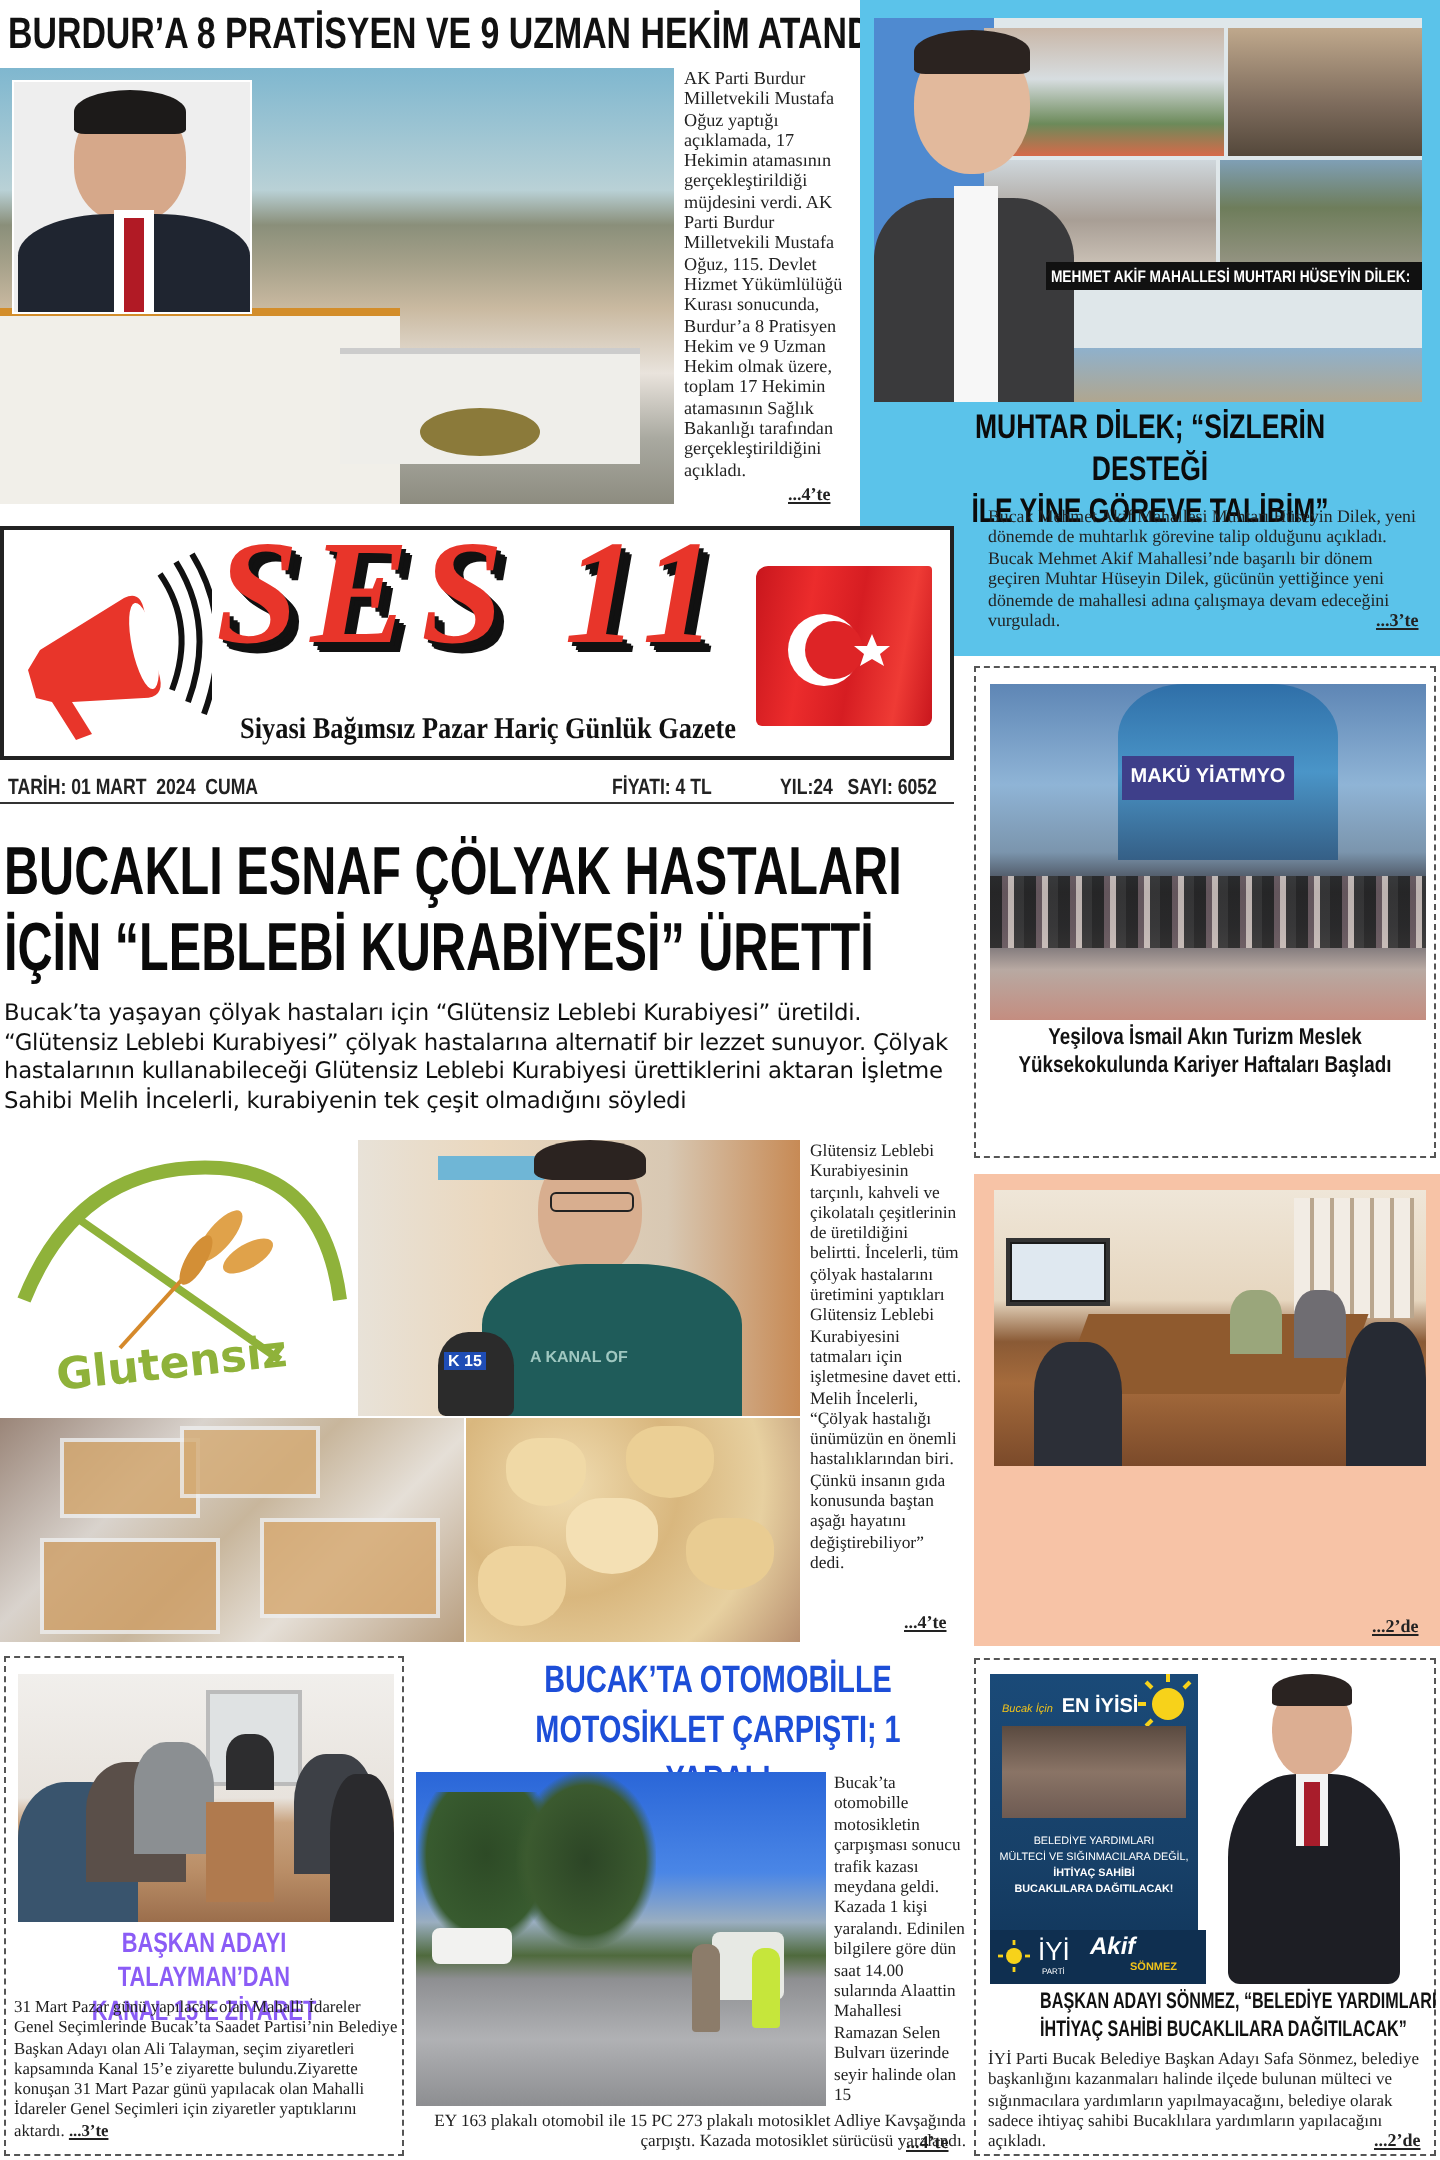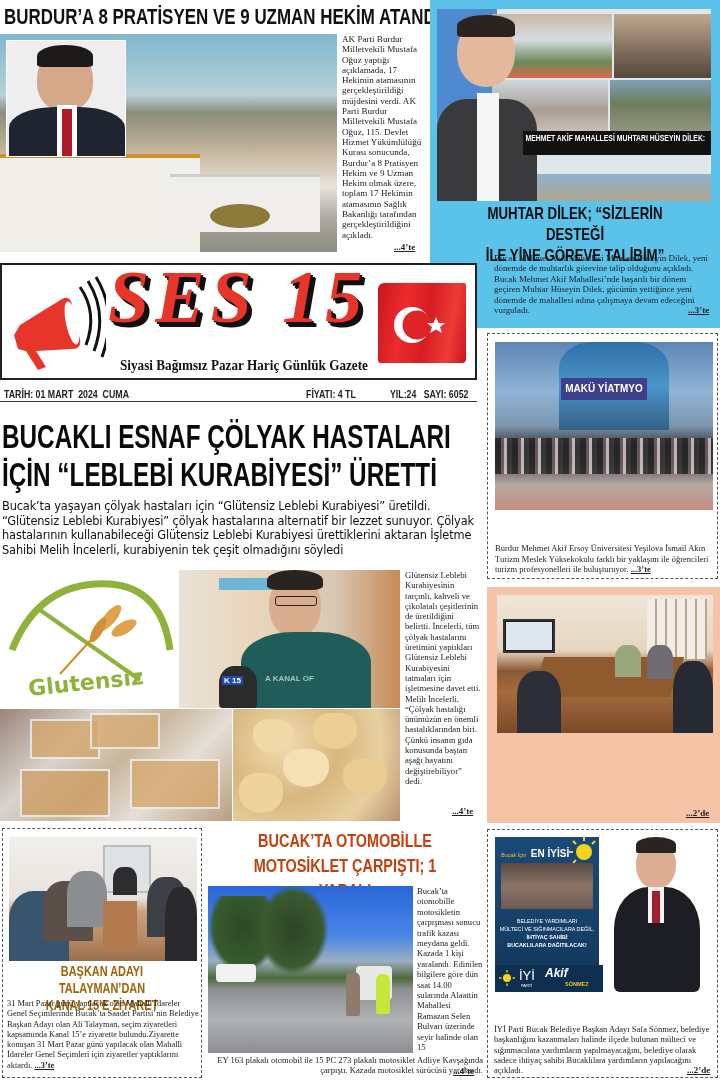--- a/index.html
+++ b/index.html
@@ -54,21 +54,21 @@
     <div class="abs" style="left:177px; top:5px; width:97px; height:64px; background:linear-gradient(180deg,#bfa88c,#7d6b5c 60%,#54483b);"></div>
     <div class="abs" style="left:55px; top:71px; width:116px; height:60px; background:linear-gradient(180deg,#cfd7dc,#a89e95 50%,#d6cdc1);"></div>
     <div class="abs" style="left:173px; top:71px; width:101px; height:60px; background:linear-gradient(180deg,#7f9fb5,#6e7d5b 40%,#9f9a8d);"></div>
     <div class="abs" style="left:80px; top:165px; width:194px; height:27px; background:linear-gradient(180deg,#8fb1cc,#b0a68f);"></div>
 
     <div class="abs" style="left:20px; top:10px; width:58px; height:68px; border-radius:48%; background:#e2b99c;"></div>
     <div class="abs" style="left:20px; top:6px; width:58px; height:22px; border-radius:50% 50% 10% 10%; background:#2b2320;"></div>
     <div class="abs" style="left:0; top:90px; width:100px; height:102px; border-radius:30% 30% 0 0; background:#3a3a3c;"></div>
     <div class="abs" style="left:40px; top:84px; width:22px; height:108px; background:#f7f7f7;"></div>
 
-    <div class="abs" style="left:86px; top:122px; width:188px; height:24px; background:#111; color:#fff; font-family:'Liberation Sans',sans-serif; font-weight:bold; font-size:8.4px; line-height:14px; white-space:nowrap; overflow:hidden;">
+    <div class="abs" style="left:86px; top:122px; width:188px; height:14px; background:#111; color:#fff; font-family:'Liberation Sans',sans-serif; font-weight:bold; font-size:8.4px; line-height:14px; white-space:nowrap; overflow:hidden;">
       <span style="display:inline-block; transform:scaleX(0.82); transform-origin:left center; padding-left:3px;">MEHMET AKİF MAHALLESİ MUHTARI HÜSEYİN DİLEK:</span>
     </div>
   </div>
   <h2 class="abs" style="left:0; top:203px; width:290px; text-align:center; font-family:'Liberation Sans',sans-serif; font-weight:bold; font-size:17px; line-height:21px; color:#0b0b0b;">
     <span style="display:block; transform:scaleX(0.78);">MUHTAR DİLEK; “SİZLERİN DESTEĞİ</span>
     <span style="display:block; transform:scaleX(0.78);">İLE YİNE GÖREVE TALİBİM”</span>
   </h2>
   <p class="abs serif-body" style="left:64px; top:253px; width:218px; font-size:8.9px; line-height:10.4px;">
     <span>Bucak Mehmet Akif Mahallesi Muhtarı Hüseyin Dilek, yeni dönemde de muhtarlık görevine talip olduğunu açıkladı. Bucak Mehmet Akif Mahallesi’nde başarılı bir dönem geçiren Muhtar Hüseyin Dilek, gücünün yettiğince yeni dönemde de mahallesi adına çalışmaya devam edeceğini vurguladı.</span>
   </p>
@@ -76,21 +76,21 @@
 </section>
 
 <header class="abs masthead">
   <svg class="abs" style="left:4px; top:8px;" width="100" height="100" viewBox="0 0 100 100">
     <path d="M8 62 L14 52 L56 26 Q64 22 66 32 L74 66 Q76 76 66 76 L30 78 L40 94 L32 97 L20 78 L12 76 Z" fill="#e8352a"></path>
     <ellipse cx="66" cy="50" rx="6" ry="22" fill="#fff" transform="rotate(-12 66 50)"></ellipse>
     <path d="M74 14 Q92 40 80 72" stroke="#111" stroke-width="3" fill="none"></path>
     <path d="M82 8 Q102 40 88 78" stroke="#111" stroke-width="3" fill="none"></path>
     <path d="M90 4 Q112 40 96 84" stroke="#111" stroke-width="3" fill="none"></path>
   </svg>
-  <div class="abs ses-title" style="left:106px; top:-10px; white-space:pre;">SES 15</div>
+  <div class="abs ses-title" style="left:106px; top:-10px; white-space:pre;">SES 11</div>
   <div class="abs flag" style="left:376px; top:18px; width:88px; height:80px; border-radius:6px 2px 4px 3px;">
     <svg width="88" height="80" viewBox="0 0 88 80">
       <circle cx="34" cy="42" r="18" fill="#fff"></circle>
       <circle cx="39" cy="42" r="14.5" fill="#de2426"></circle>
       <polygon points="58,34 60.5,40 67,40 62,44 64,50 58,46.5 52,50 54,44 49,40 55.5,40" fill="#fff"></polygon>
     </svg>
   </div>
   <div class="abs" style="left:118px; top:92px; font-family:'Liberation Serif',serif; font-weight:bold; font-size:15px; white-space:nowrap; transform:scaleX(0.88); transform-origin:left top;">Siyasi Bağımsız Pazar Hariç Günlük Gazete</div>
 </header>
 
@@ -154,24 +154,24 @@
 </section>
 
 <section class="abs dashed" style="left:487px; top:333px; width:231px; height:246px; background:#fff;">
   <div class="photo" style="left:7px; top:8px; width:218px; height:168px; background:linear-gradient(180deg,#5e86b5 0%,#8fb4d6 30%,#7b95ad 50%,#3a3a42 62%,#51505a 72%,#b8a9a2 85%,#c48d80 100%);">
     <div class="abs" style="left:64px; top:0; width:110px; height:88px; background:linear-gradient(180deg,#2f6fa8,#4a95c8 50%,#355f86); border-radius:30% 30% 0 0;"></div>
     <div class="abs" style="left:66px; top:36px; width:86px; height:22px; background:#3e3f8a; color:#fff; font-family:'Liberation Sans',sans-serif; font-weight:bold; font-size:10px; line-height:22px; text-align:center;">
       <span>MAKÜ YİATMYO</span>
     </div>
     <div class="abs" style="left:0; top:96px; width:218px; height:36px; background:repeating-linear-gradient(90deg,#222 0 6px,#6a5a60 6px 9px,#d3c7c2 9px 12px,#333 12px 17px);opacity:.85;"></div>
   </div>
-  <p class="abs serif-body" style="left:7px; top:209px; width:218px; font-size:8.5px; line-height:10.6px;">
-    <span>Burdur Mehmet Akif Ersoy Üniversitesi Yeşilova İsmail Akın Turizm Meslek Yüksekokulu farklı bir yaklaşım ile öğrencileri turizm profesyonelleri ile buluşturuyor.</span>
-    <a class="more">...3’te</a>
-  </p>
+  <h3 class="abs" style="left:0; top:178px; width:229px; text-align:center; font-family:'Liberation Sans',sans-serif; font-weight:bold; font-size:11.5px; line-height:14px; color:#111;">
+    <span style="display:block; transform:scaleX(0.82);">Yeşilova İsmail Akın Turizm Meslek</span>
+    <span style="display:block; transform:scaleX(0.82);">Yüksekokulunda Kariyer Haftaları Başladı</span>
+  </h3>
 </section>
 
 <section class="abs" style="left:487px; top:587px; width:233px; height:236px; background:#f7c3a6;">
   <div class="photo" style="left:10px; top:8px; width:216px; height:138px; background:linear-gradient(180deg,#efe6d8 0%,#e6d6bf 40%,#8a5a35 55%,#a56b3c 70%,#7b4a2a 100%);">
     <div class="abs" style="left:6px; top:24px; width:52px; height:34px; background:#1b1b1b; border:2px solid #333;"></div>
     <div class="abs" style="left:9px; top:27px; width:46px; height:28px; background:#dfe8f0;"></div>
     <div class="abs" style="left:150px; top:4px; width:60px; height:60px; background:repeating-linear-gradient(90deg,#f2ece4 0 8px,#b9a68e 8px 10px);"></div>
     <div class="abs" style="left:40px; top:62px; width:140px; height:40px; background:#8f5a2e; transform:skewX(-20deg);"></div>
     <div class="abs" style="left:20px; top:76px; width:44px; height:62px; border-radius:40% 40% 0 0; background:#2c2f37;"></div>
     <div class="abs" style="left:176px; top:66px; width:40px; height:72px; border-radius:40% 40% 0 0; background:#262a33;"></div>
@@ -185,32 +185,32 @@
   <div class="photo" style="left:6px; top:8px; width:188px; height:124px; background:linear-gradient(180deg,#f1efec 0%,#e8e3dd 50%,#c8a27e 60%,#b98d66 80%,#9b6e4c 100%);">
     <div class="abs" style="left:94px; top:8px; width:48px; height:48px; background:#dfe2e3; border:2px solid #bbb;"></div>
     <div class="abs" style="left:0; top:54px; width:60px; height:70px; border-radius:40% 40% 0 0; background:#39546d;"></div>
     <div class="abs" style="left:34px; top:44px; width:50px; height:60px; border-radius:40% 40% 0 0; background:#5a4f49;"></div>
     <div class="abs" style="left:58px; top:34px; width:40px; height:56px; border-radius:40% 40% 0 0; background:#8b8f92;"></div>
     <div class="abs" style="left:104px; top:30px; width:24px; height:28px; border-radius:40% 40% 0 0; background:#2d2d2f;"></div>
     <div class="abs" style="left:138px; top:40px; width:40px; height:60px; border-radius:40% 40% 0 0; background:#3d4046;"></div>
     <div class="abs" style="left:156px; top:50px; width:32px; height:74px; border-radius:40% 40% 0 0; background:#2a2a2d;"></div>
     <div class="abs" style="left:94px; top:64px; width:34px; height:50px; background:#b07a4e;"></div>
   </div>
-  <h3 class="abs" style="left:0; top:134px; width:198px; text-align:center; font-family:'Liberation Sans',sans-serif; font-weight:bold; font-size:14px; line-height:17px; color:#a16207;">
+  <h3 class="abs" style="left:0; top:134px; width:198px; text-align:center; font-family:'Liberation Sans',sans-serif; font-weight:bold; font-size:14px; line-height:17px; color:#8b5cf6;">
     <span style="display:block; transform:scaleX(0.78);">BAŞKAN ADAYI TALAYMAN’DAN</span>
     <span style="display:block; transform:scaleX(0.78);">KANAL 15’E ZİYARET</span>
   </h3>
   <p class="abs serif-body" style="left:4px; top:170px; width:192px; font-size:8.4px; line-height:10.3px;">
     <span>31 Mart Pazar günü yapılacak olan Mahalli İdareler Genel Seçimlerinde Bucak’ta Saadet Partisi’nin Belediye Başkan Adayı olan Ali Talayman, seçim ziyaretleri kapsamında Kanal 15’e ziyarette bulundu.Ziyarette konuşan 31 Mart Pazar günü yapılacak olan Mahalli İdareler Genel Seçimleri için ziyaretler yaptıklarını aktardı.</span>
     <a class="more">...3’te</a>
   </p>
 </section>
 
 <section>
-  <h2 class="abs" style="left:205px; top:828px; width:280px; text-align:center; font-family:'Liberation Sans',sans-serif; font-weight:bold; font-size:19px; line-height:25px; color:#c2410c;">
+  <h2 class="abs" style="left:219px; top:828px; width:280px; text-align:center; font-family:'Liberation Sans',sans-serif; font-weight:bold; font-size:19px; line-height:25px; color:#1d4ed8;">
     <span style="display:block; transform:scaleX(0.76);">BUCAK’TA OTOMOBİLLE</span>
     <span style="display:block; transform:scaleX(0.76);">MOTOSİKLET ÇARPIŞTI; 1 YARALI</span>
   </h2>
   <div class="photo" style="left:208px; top:886px; width:205px; height:167px; background:linear-gradient(180deg,#2a66d8 0%,#4a86e6 30%,#9aaec0 45%,#4f6a3d 55%,#8e8f92 62%,#b0b1b4 80%,#8d8e91 100%);">
     <div class="abs" style="left:0; top:10px; width:70px; height:78px; background:radial-gradient(ellipse at 50% 40%,#2d4a26,#385b2f 60%,transparent 70%);"></div>
     <div class="abs" style="left:50px; top:0; width:70px; height:88px; background:radial-gradient(ellipse at 50% 50%,#2c4526,#3b5a2f 60%,transparent 72%);"></div>
     <div class="abs" style="left:8px; top:78px; width:40px; height:18px; background:#f2f2f0; border-radius:4px;"></div>
     <div class="abs" style="left:148px; top:80px; width:36px; height:34px; background:#e7e9e4; border-radius:4px;"></div>
     <div class="abs" style="left:138px; top:86px; width:14px; height:44px; background:#8c7c6a; border-radius:6px 6px 2px 2px;"></div>
     <div class="abs" style="left:168px; top:88px; width:14px; height:40px; background:#c6e63b; border-radius:6px 6px 2px 2px;"></div>
@@ -263,17 +263,21 @@
       <span class="abs" style="left:70px; top:16px; color:#f2c31a; font-family:'Liberation Sans',sans-serif; font-weight:bold; font-size:5.5px;">SÖNMEZ</span>
     </div>
   </div>
   <div class="photo" style="left:116px; top:7px; width:108px; height:155px; background:#fff;">
     <div class="abs" style="left:32px; top:4px; width:40px; height:48px; border-radius:48%; background:#dcae92;"></div>
     <div class="abs" style="left:32px; top:0; width:40px; height:16px; border-radius:50% 50% 10% 10%; background:#2a2321;"></div>
     <div class="abs" style="left:10px; top:50px; width:86px; height:105px; border-radius:40% 40% 6px 6px; background:#1d1e24;"></div>
     <div class="abs" style="left:44px; top:50px; width:16px; height:36px; background:#f3f3f3;"></div>
     <div class="abs" style="left:48px; top:54px; width:8px; height:32px; background:#a81d2b;"></div>
   </div>
+  <h3 class="abs" style="left:0; top:164px; width:229px; text-align:center; font-family:'Liberation Sans',sans-serif; font-weight:bold; font-size:11.2px; line-height:14px; color:#111; white-space:nowrap;">
+    <span style="display:block; transform:scaleX(0.72);">BAŞKAN ADAYI SÖNMEZ, “BELEDİYE YARDIMLARI</span>
+    <span style="display:block; transform:scaleX(0.72);">İHTİYAÇ SAHİBİ BUCAKLILARA DAĞITILACAK”</span>
+  </h3>
   <p class="abs serif-body" style="left:6px; top:194px; width:220px; font-size:8.5px; line-height:10.3px;">
     <span>İYİ Parti Bucak Belediye Başkan Adayı Safa Sönmez, belediye başkanlığını kazanmaları halinde ilçede bulunan mülteci ve sığınmacılara yardımların yapılmayacağını, belediye olarak sadece ihtiyaç sahibi Bucaklılara yardımların yapılacağını açıkladı.</span>
   </p>
   <a class="abs serif-body more" style="left:199px; top:235px; font-size:9px;">...2’de</a>
 </section>
 
 </body></html>

